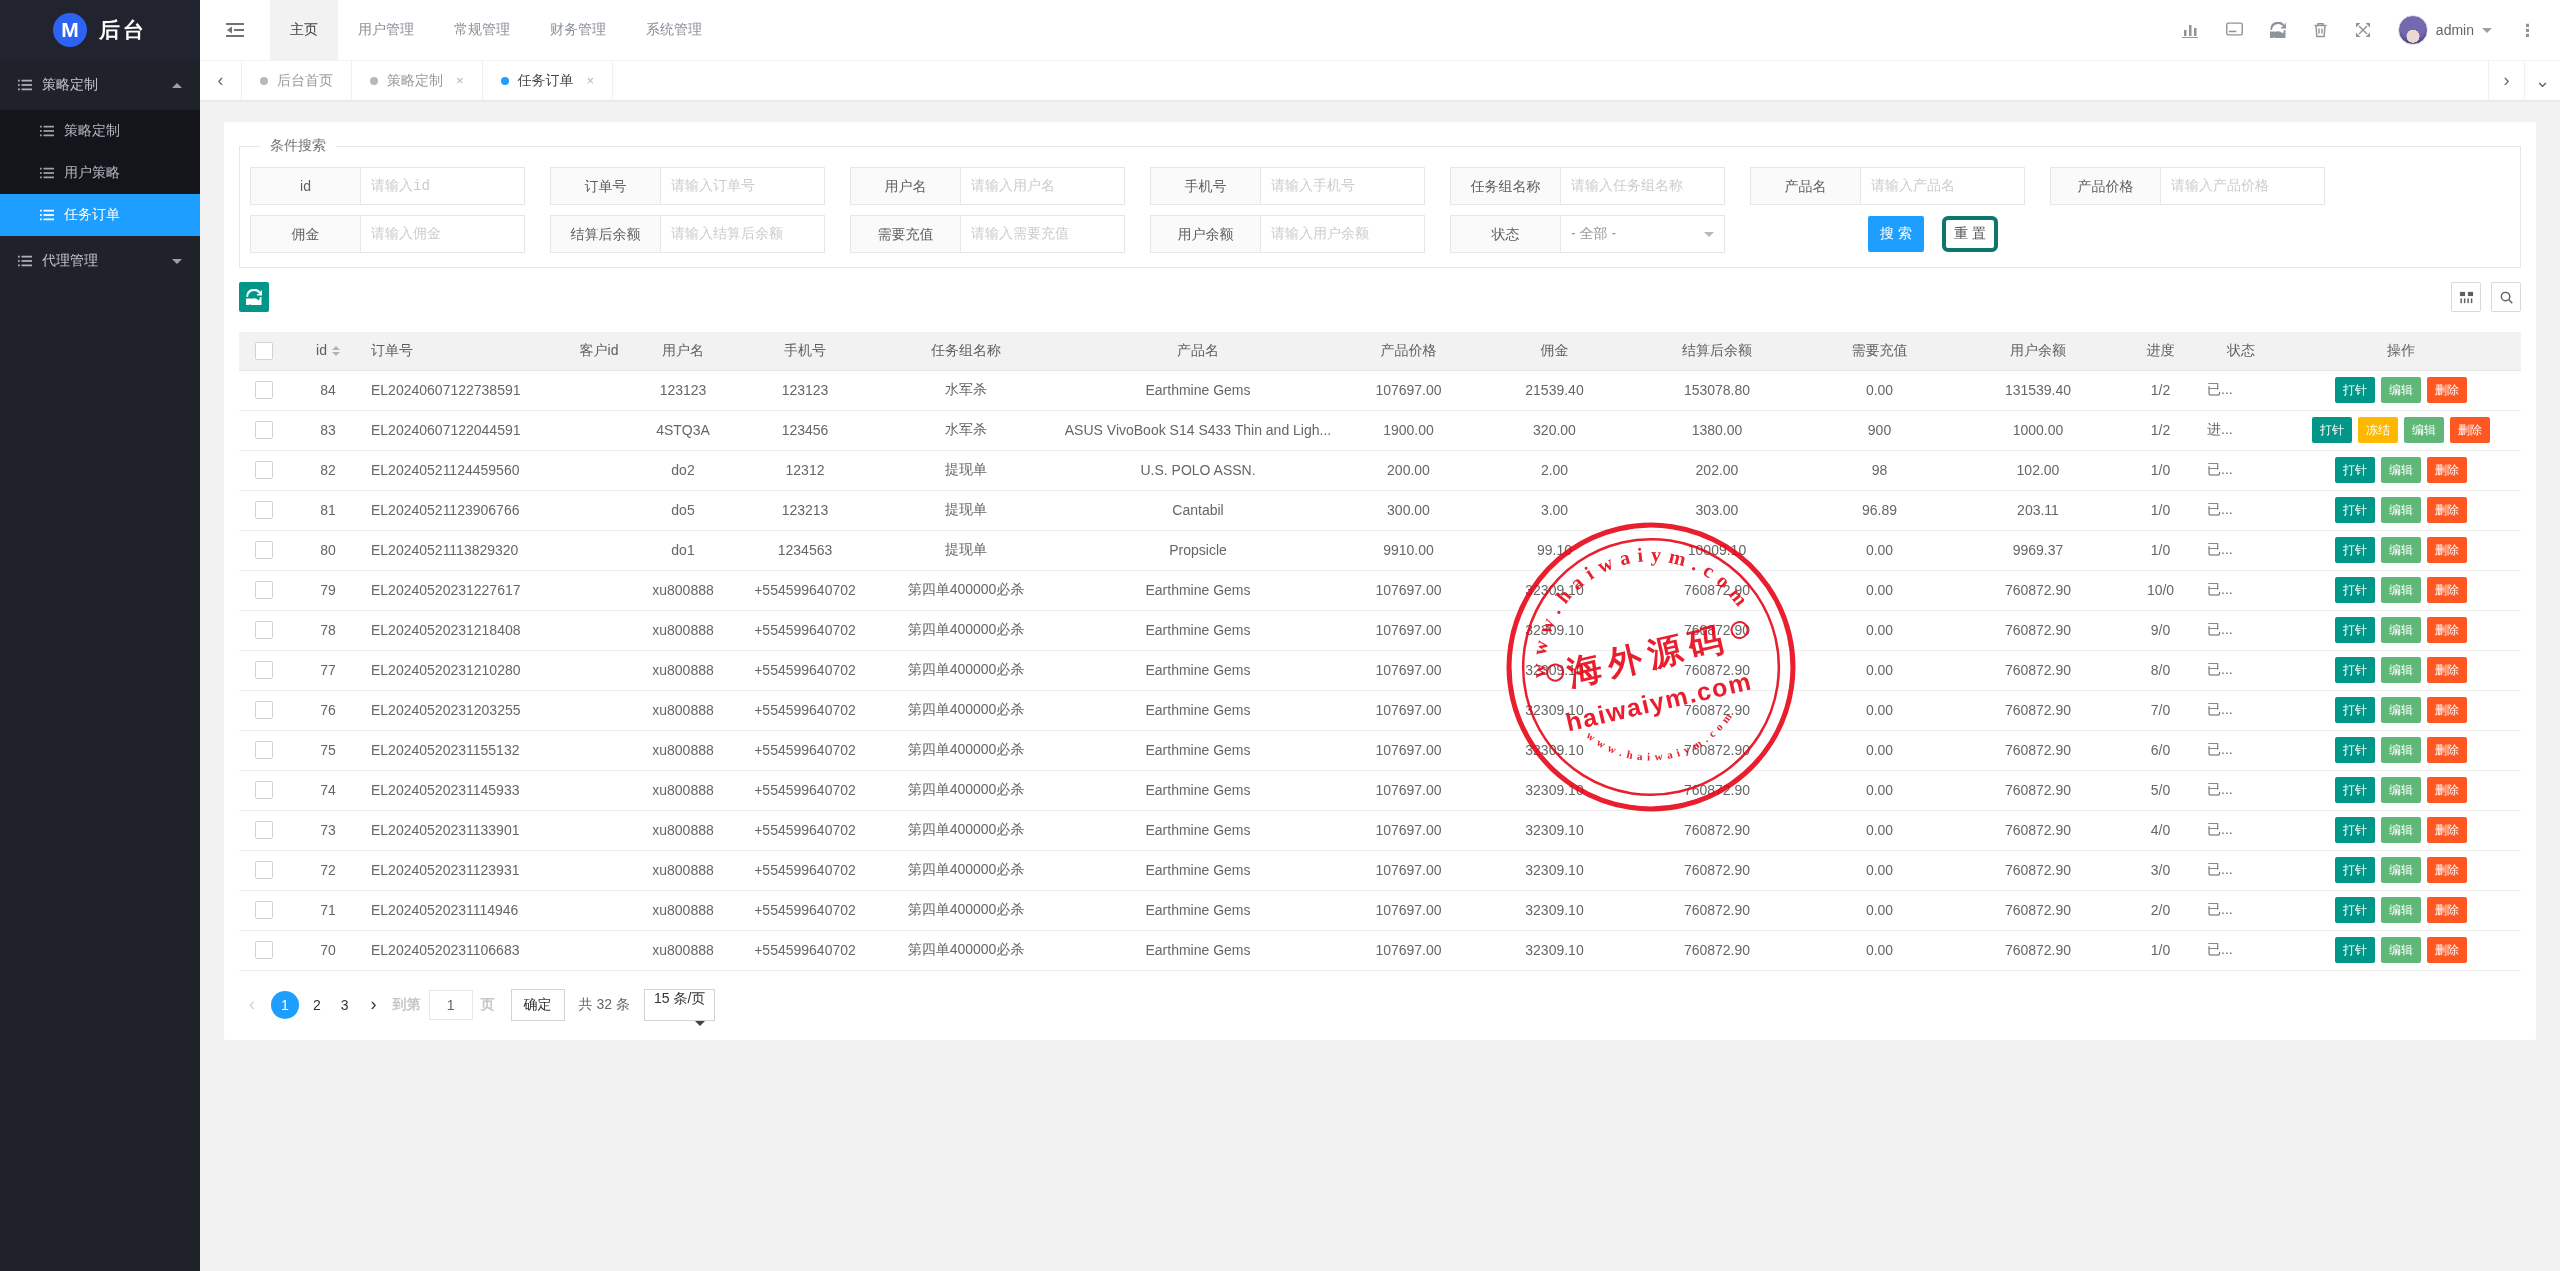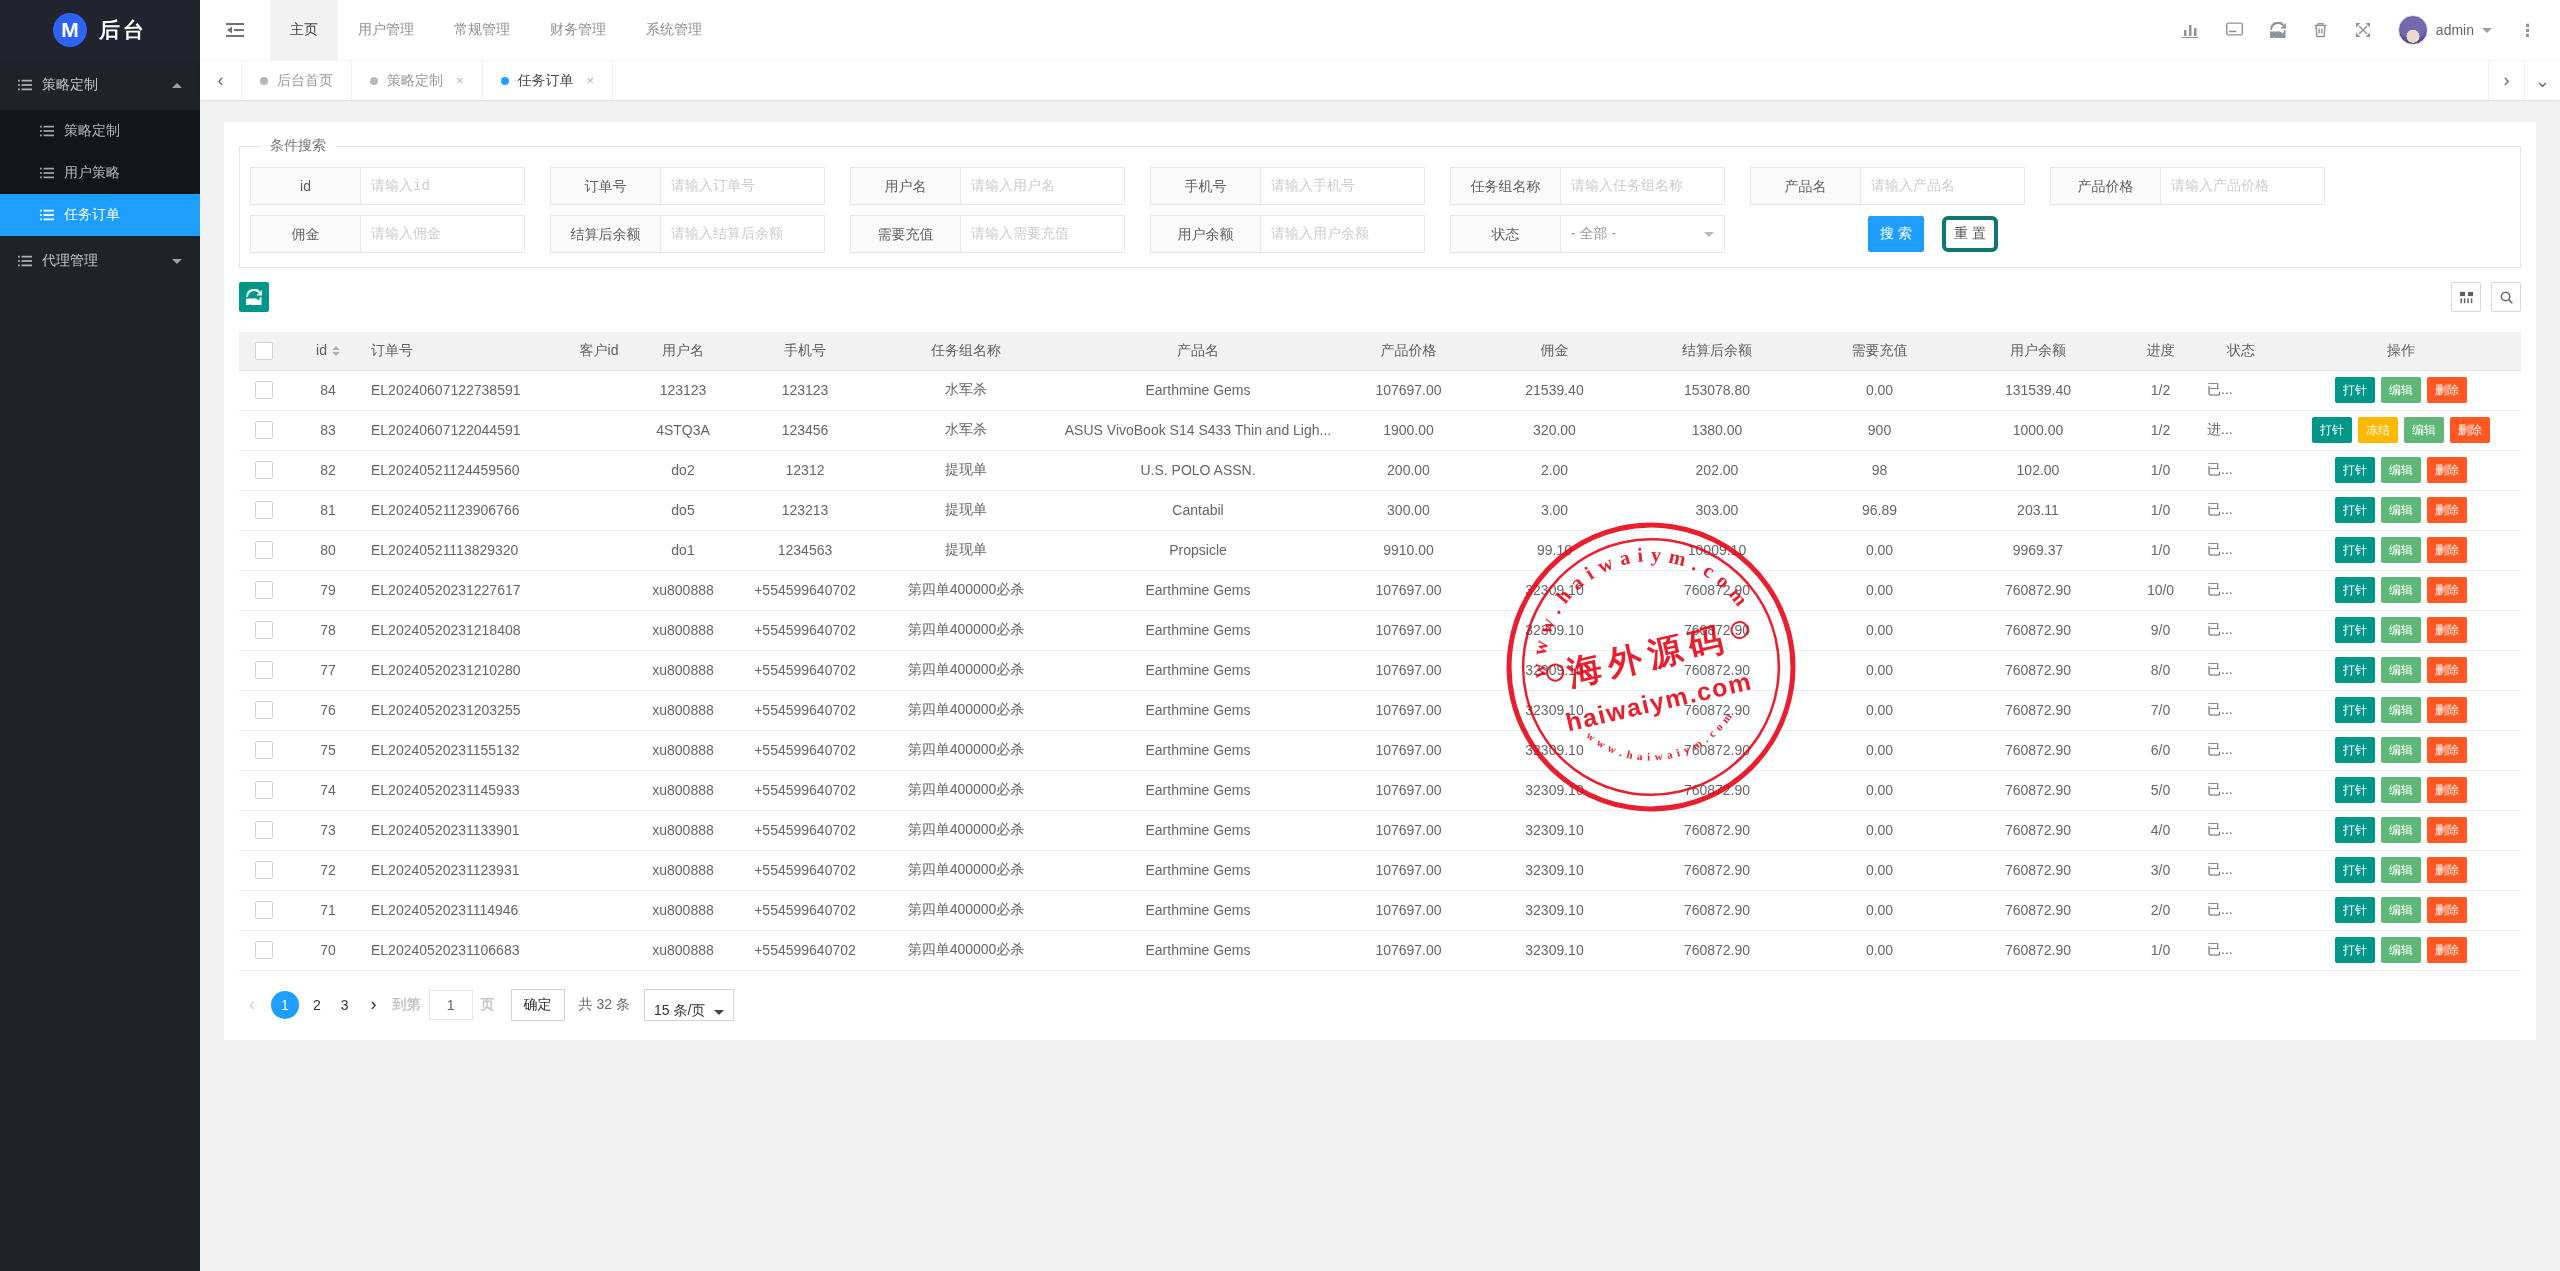--- a/index.html
+++ b/index.html
@@ -88,21 +88,21 @@
 
   .pager { display: flex; align-items: center; margin: 18px 0 4px 2px; color: #666; gap: 4px; }
   .pg-prev { color: #d2d2d2; font-size: 18px; padding: 0 8px; cursor: default; }
   .pg-cur { width: 28px; height: 28px; border-radius: 50%; background: #1E9FFF; color: #fff; display: inline-flex; align-items: center; justify-content: center; margin: 0 4px; }
   .pg-num { padding: 0 10px; color: #333; cursor: pointer; }
   .pg-next { color: #333; font-size: 18px; padding: 0 8px; cursor: pointer; }
   .pg-jump-label, .pg-unit { color: #c6c6c6; margin: 0 4px; font-weight: bold; }
   .pg-input { width: 44px; height: 30px; border: 1px solid #e6e6e6; text-align: center; color: #666; font-size: 14px; font-family: inherit; outline: none; }
   .pg-confirm { height: 32px; padding: 0 12px; background: #fff; border: 1px solid #d4d4d4; color: #333; font-size: 14px; margin-left: 8px; cursor: pointer; font-family: inherit; }
   .pg-total { color: #666; margin: 0 10px; }
-  .pg-size { height: 32px; border: 1px solid #d4d4d4; display: inline-flex; align-items: flex-end; padding: 0 9px; gap: 9px; color: #333; cursor: pointer; background: #fff; }
+  .pg-size { height: 32px; border: 1px solid #d4d4d4; display: inline-flex; align-items: flex-end; padding: 0 9px; gap: 9px; color: #333; cursor: pointer; background: #fff; flex-direction: column; }
   .pg-size .caret-down { margin-top: 4px; border-top-color: #444; border-width: 5px; }
 
   
   .stamp { position: absolute; left: 1500px; top: 516px; width: 302px; height: 302px; pointer-events: none; z-index: 5; opacity: .88; }
 </style>
 </head>
 <body>
 
 <div id="app">
 

